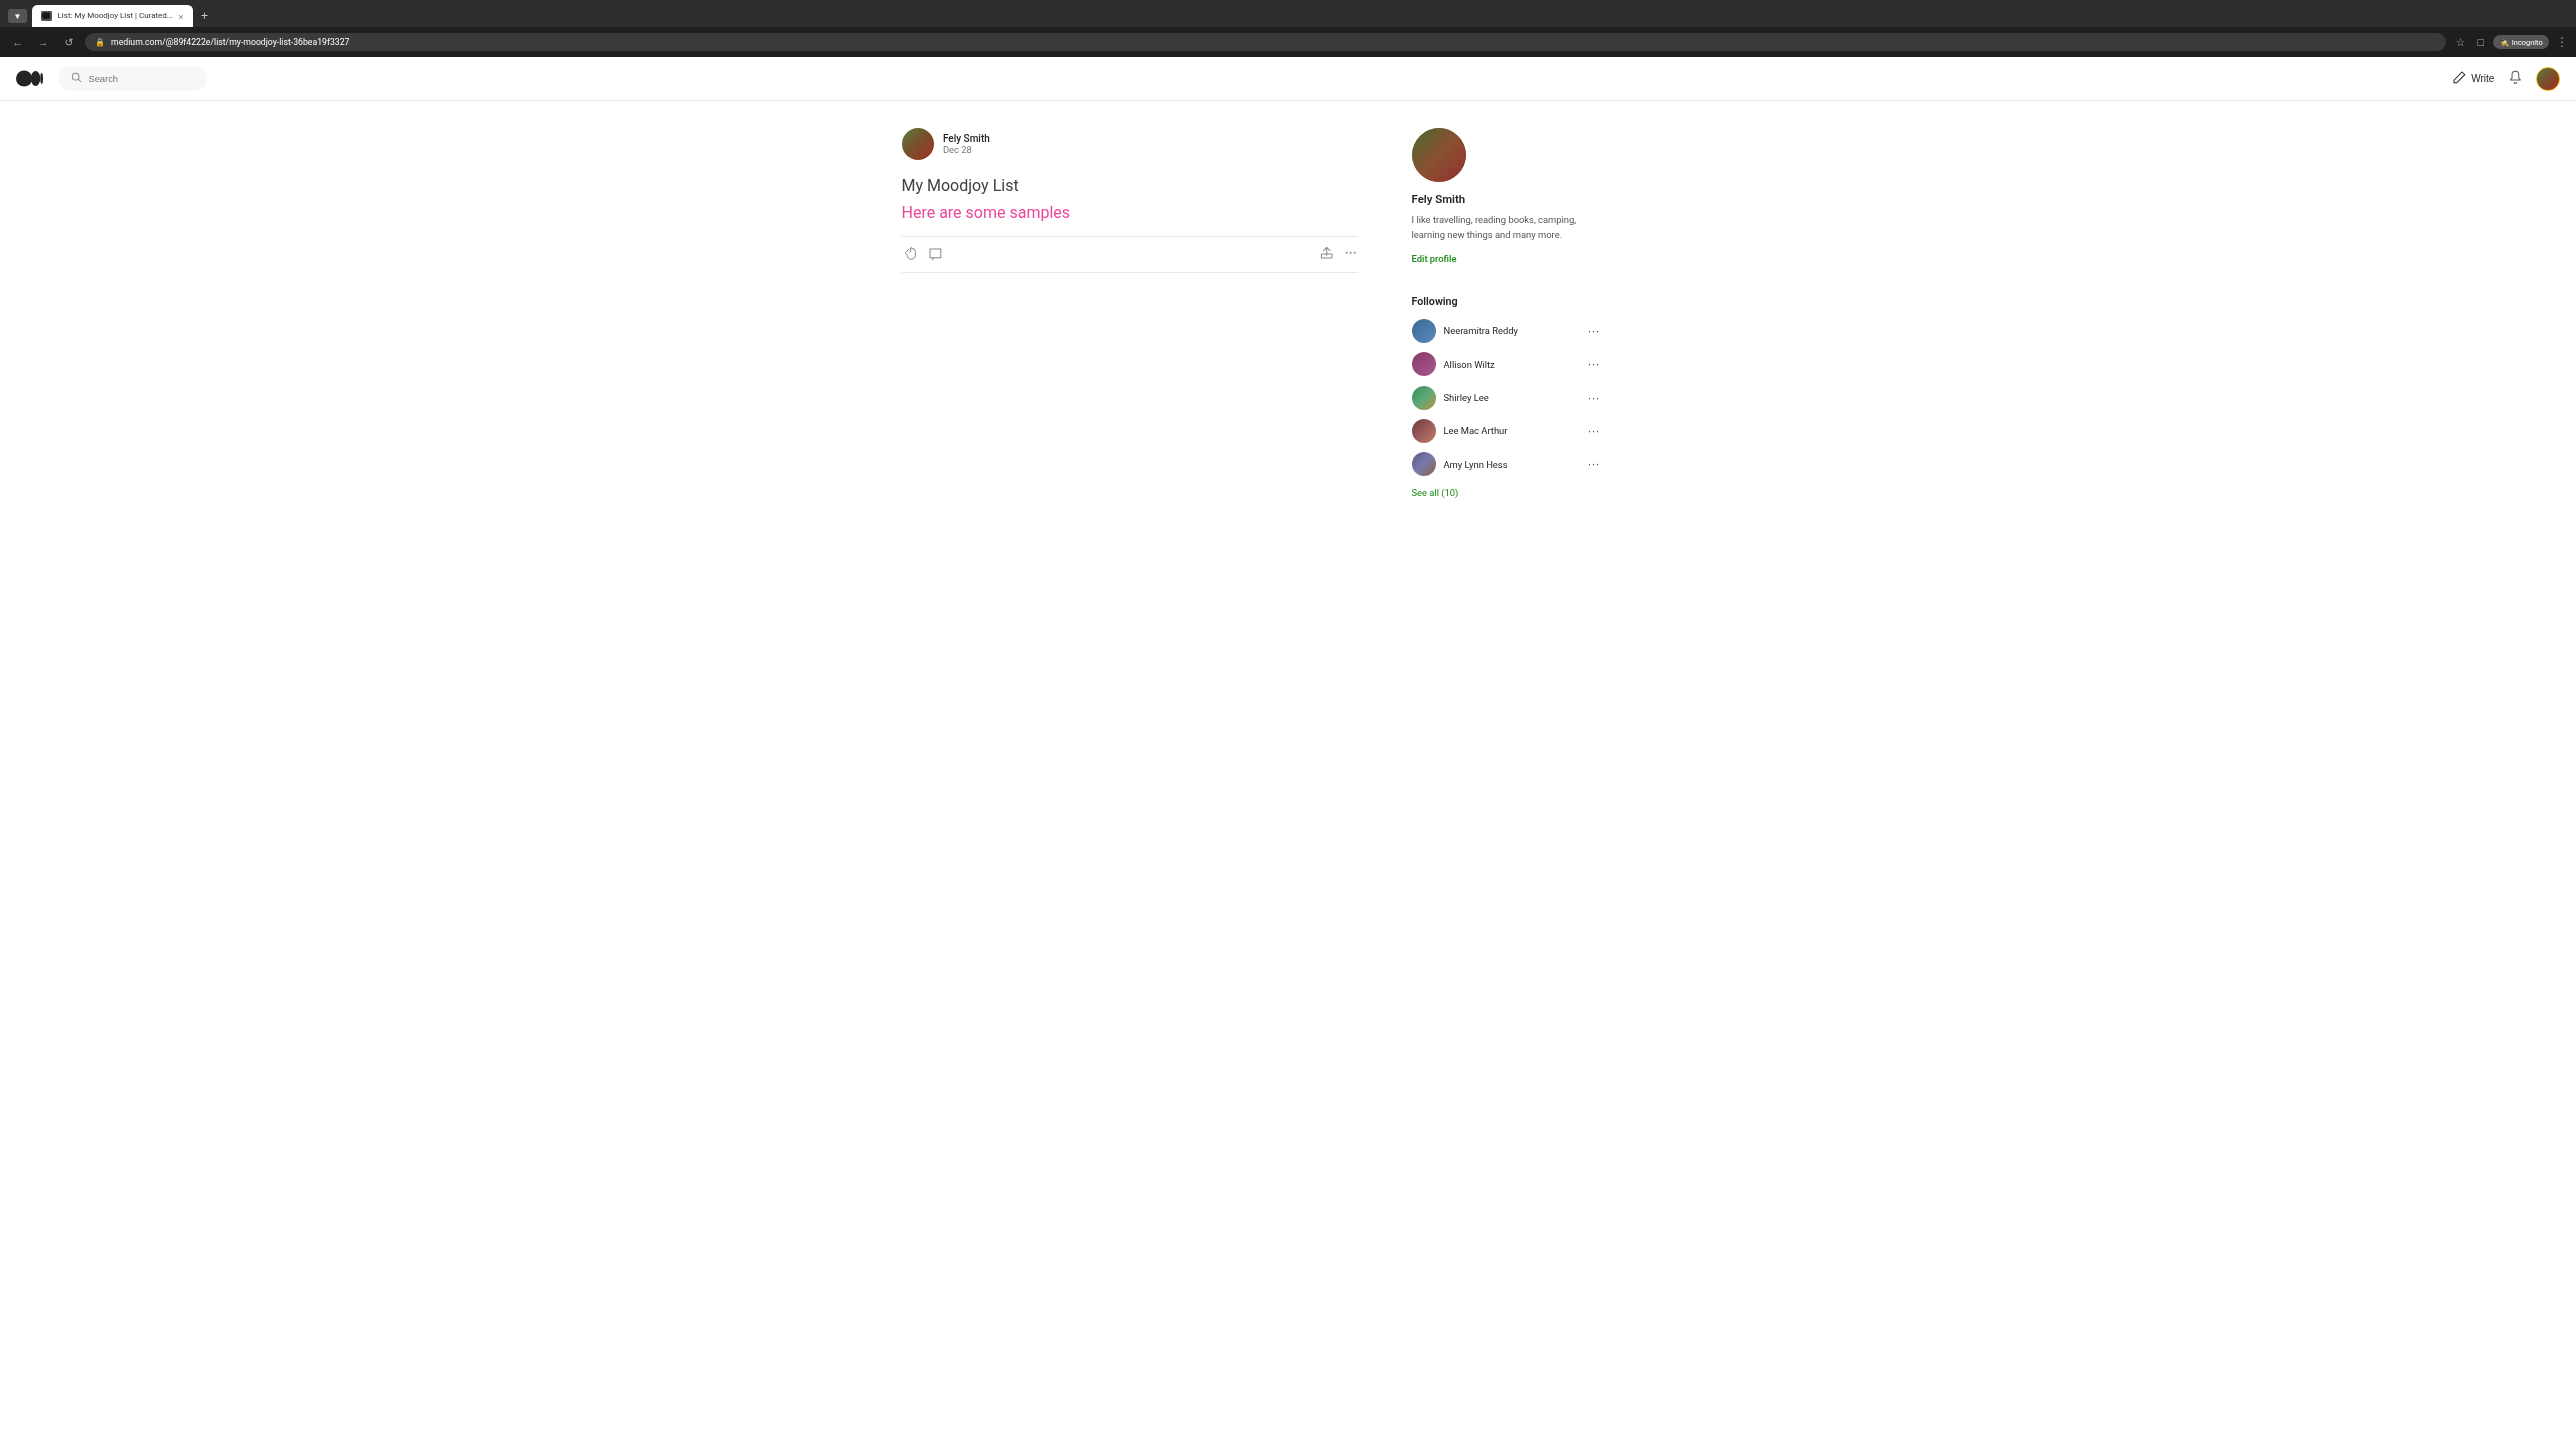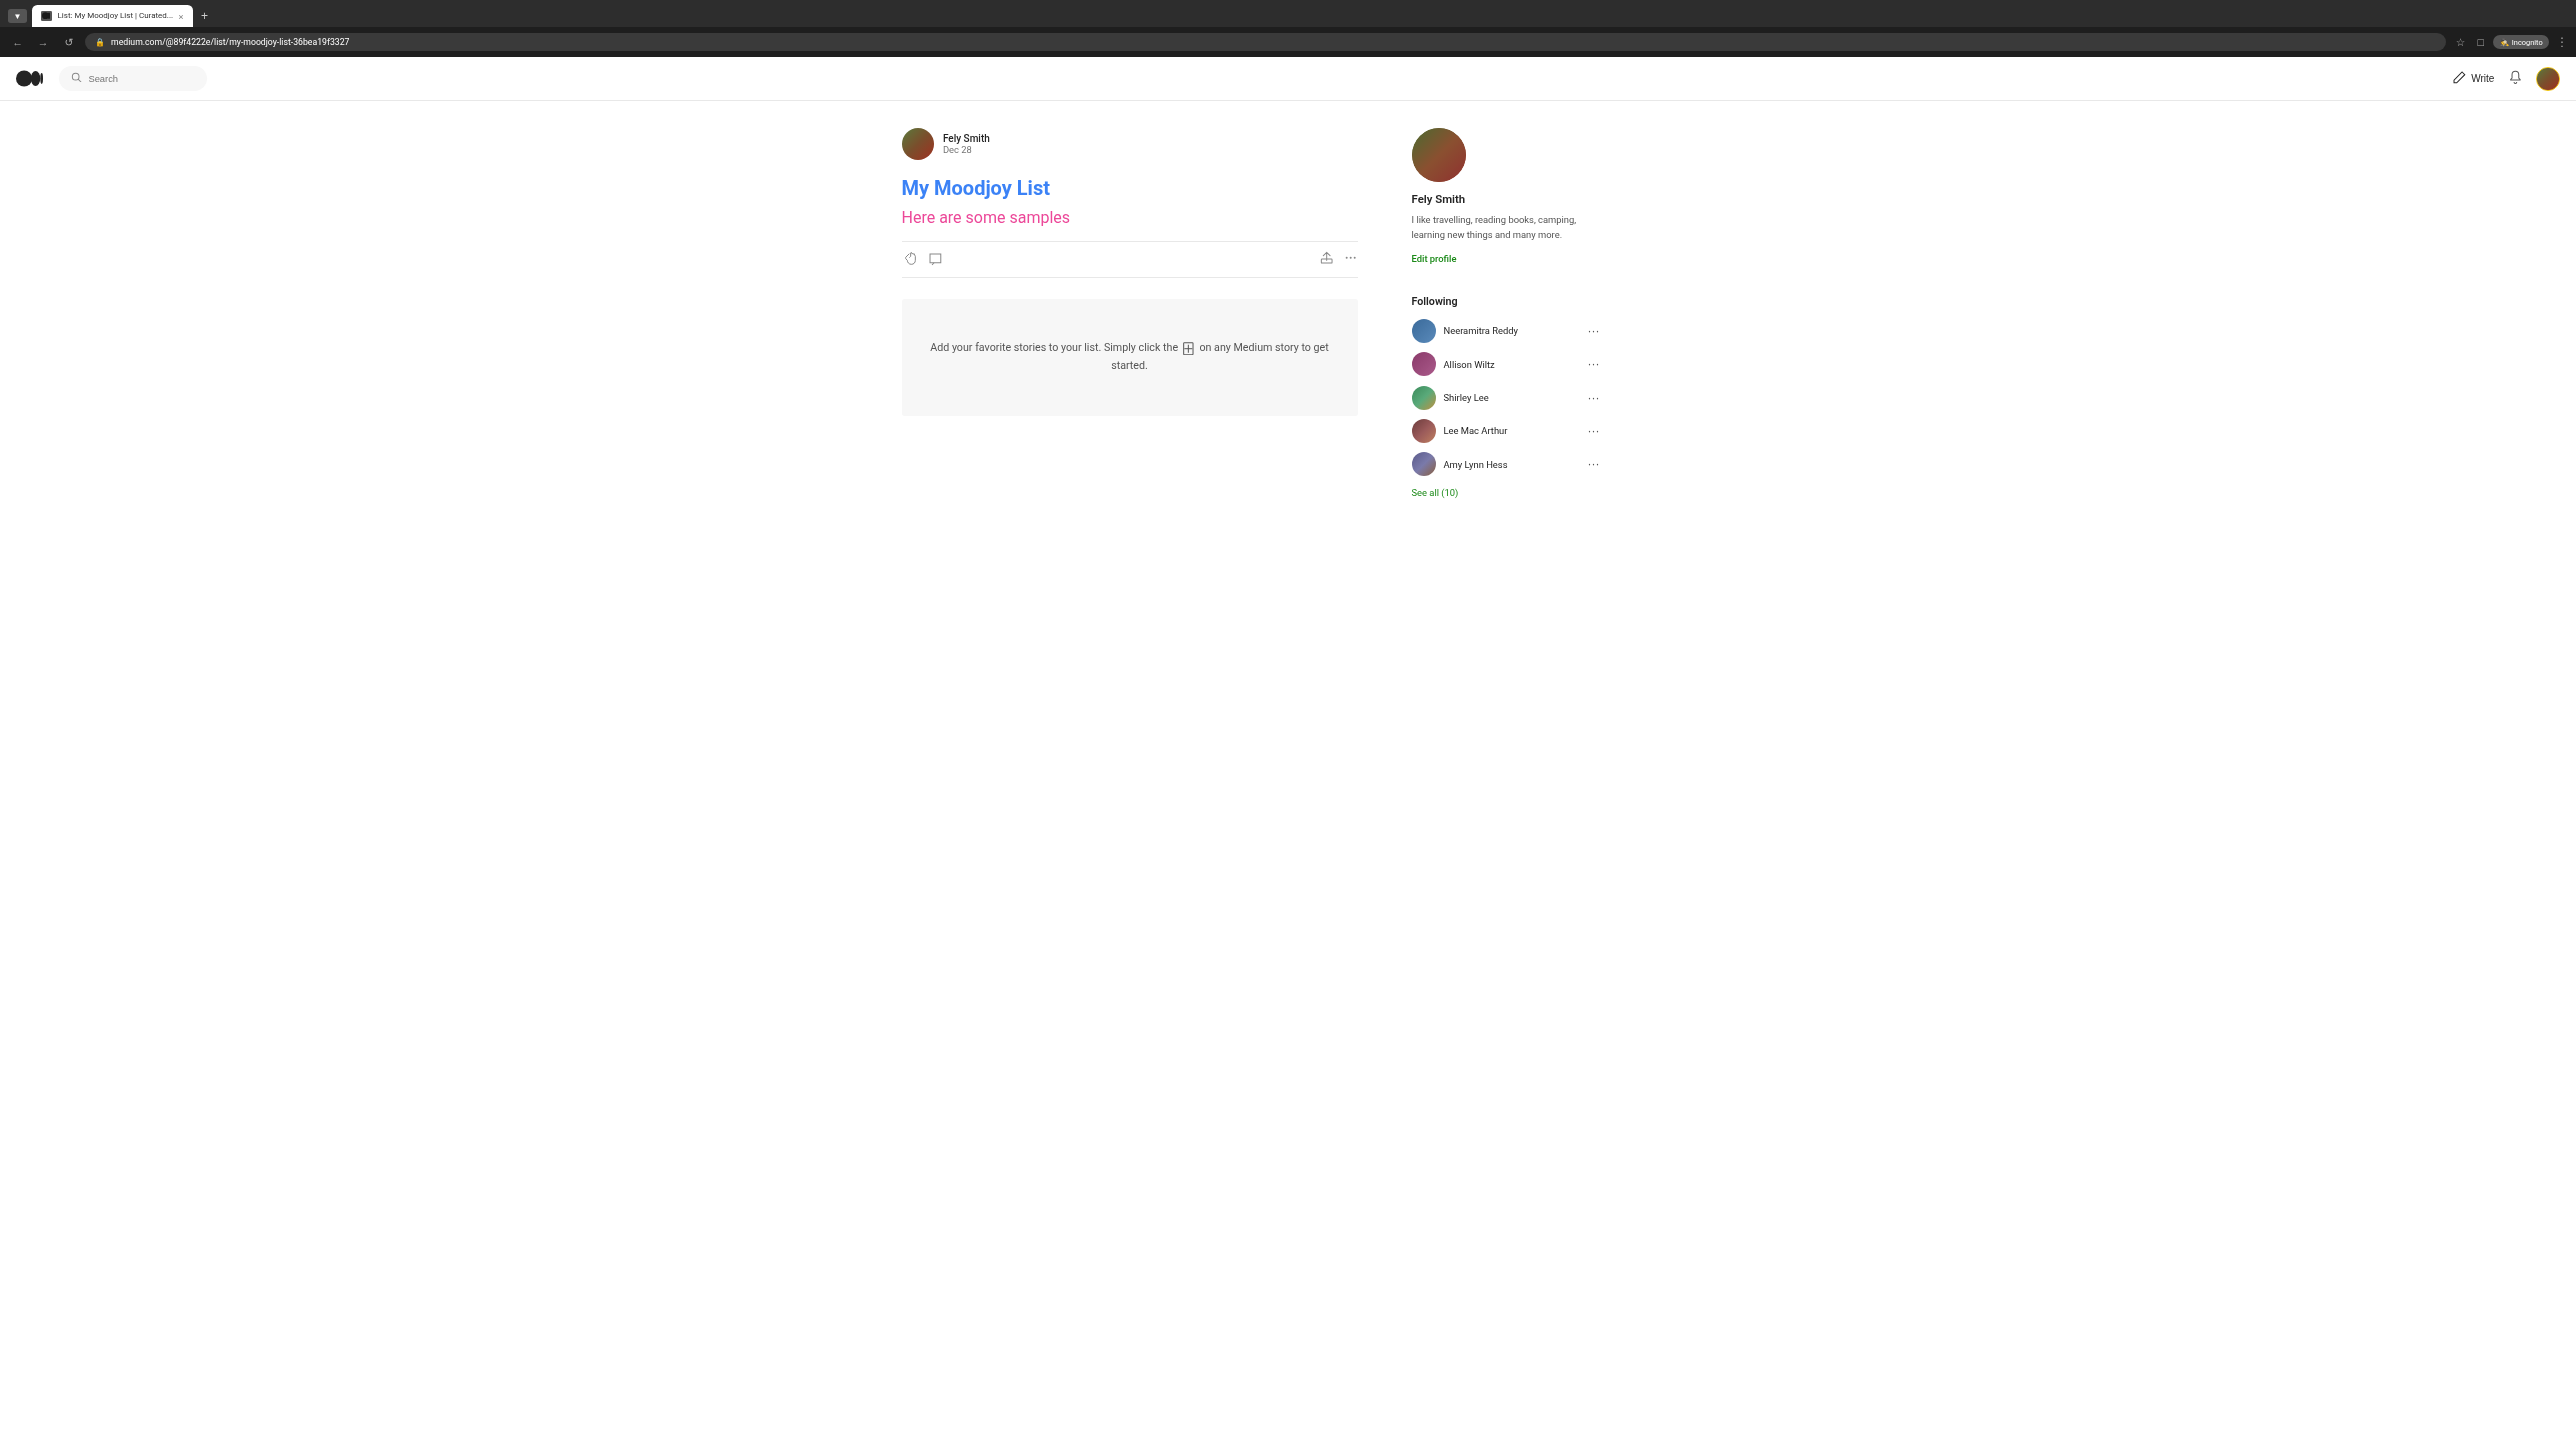--- a/index.html
+++ b/index.html
@@ -252,23 +252,23 @@
       color: #242424;
       font-weight: 500;
     }
     .author-info .article-date {
       font-size: 9.4px;
       color: #757575;
     }
 
     
     .article-title {
-      font-size: 20px;
-      font-weight: 700;
-      color: #3b82f6;
+      font-size: 16px;
+      font-weight: 400;
+      color: #404040;
       margin-bottom: 8px;
       line-height: 1.2;
     }
     .article-subtitle {
       font-size: 16px;
       color: #ec4899;
       margin-bottom: 13.4px;
       font-weight: 400;
     }
     .article-actions {
@@ -535,33 +535,20 @@
           <button class="more-btn">
             <svg width="13.4" height="13.4" viewBox="0 0 20 20">
               <circle cx="4" cy="10" r="1.5" fill="#888"></circle>
               <circle cx="10" cy="10" r="1.5" fill="#888"></circle>
               <circle cx="16" cy="10" r="1.5" fill="#888"></circle>
             </svg>
           </button>
         </div>
       </div>
 
-      <div class="empty-state">
-        <p class="empty-state-text">
-          <span>Add your favorite stories to your list. Simply click the</span>
-          <span style="display:inline-flex;align-items:center;vertical-align:middle;margin:0 2.7px;">
-            <svg width="10.7" height="13.4" viewBox="0 0 16 20" fill="none">
-              <rect x="1" y="1" width="14" height="18" rx="1" stroke="#555" stroke-width="1.5" fill="none"></rect>
-              <line x1="8" y1="4" x2="8" y2="16" stroke="#555" stroke-width="1.5"></line>
-              <line x1="2" y1="10" x2="14" y2="10" stroke="#555" stroke-width="1.5"></line>
-            </svg>
-          </span>
-          <span>on any Medium story to get started.</span>
-        </p>
-      </div>
     </main>
 
     <aside class="sidebar">
 
       <div class="sidebar-author-avatar">
         <div style="width:100%;height:100%;background:linear-gradient(135deg,#4a6a30,#8a5030,#903030);border-radius:50%;"></div>
       </div>
 
       <div class="sidebar-author-name">Fely Smith</div>
       <div class="sidebar-author-bio">I like travelling, reading books, camping, learning new things and many more.</div>

